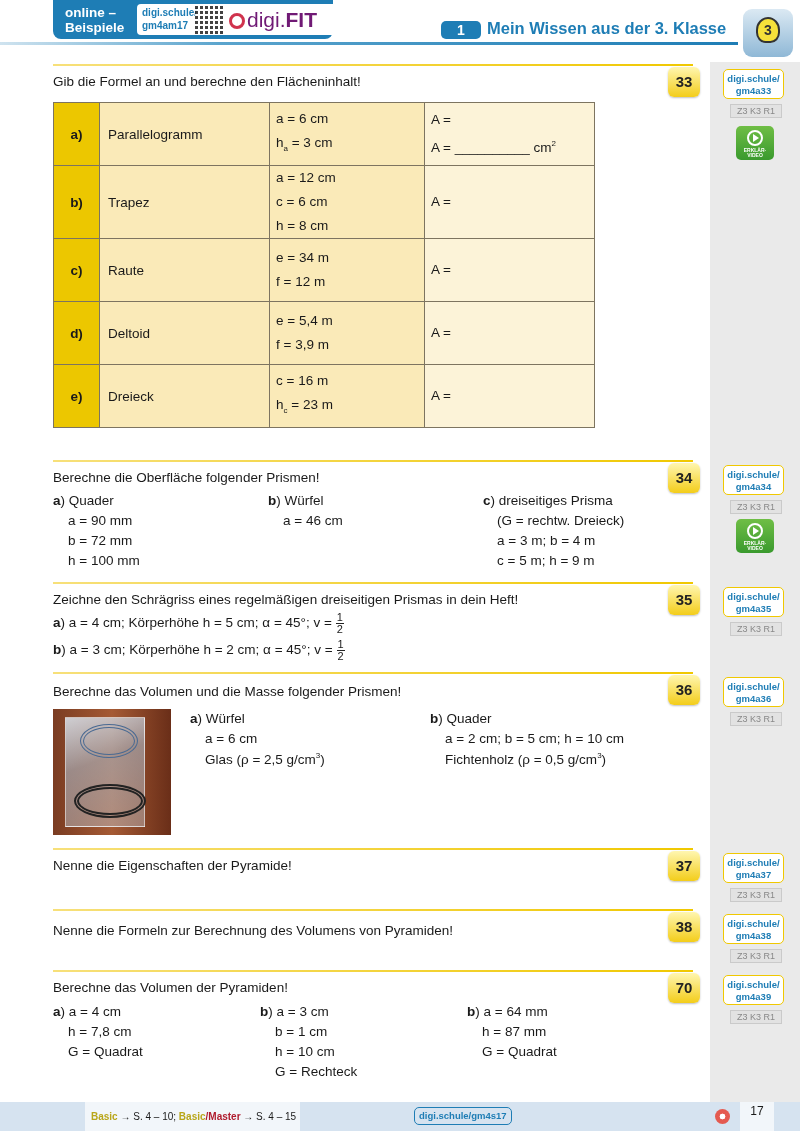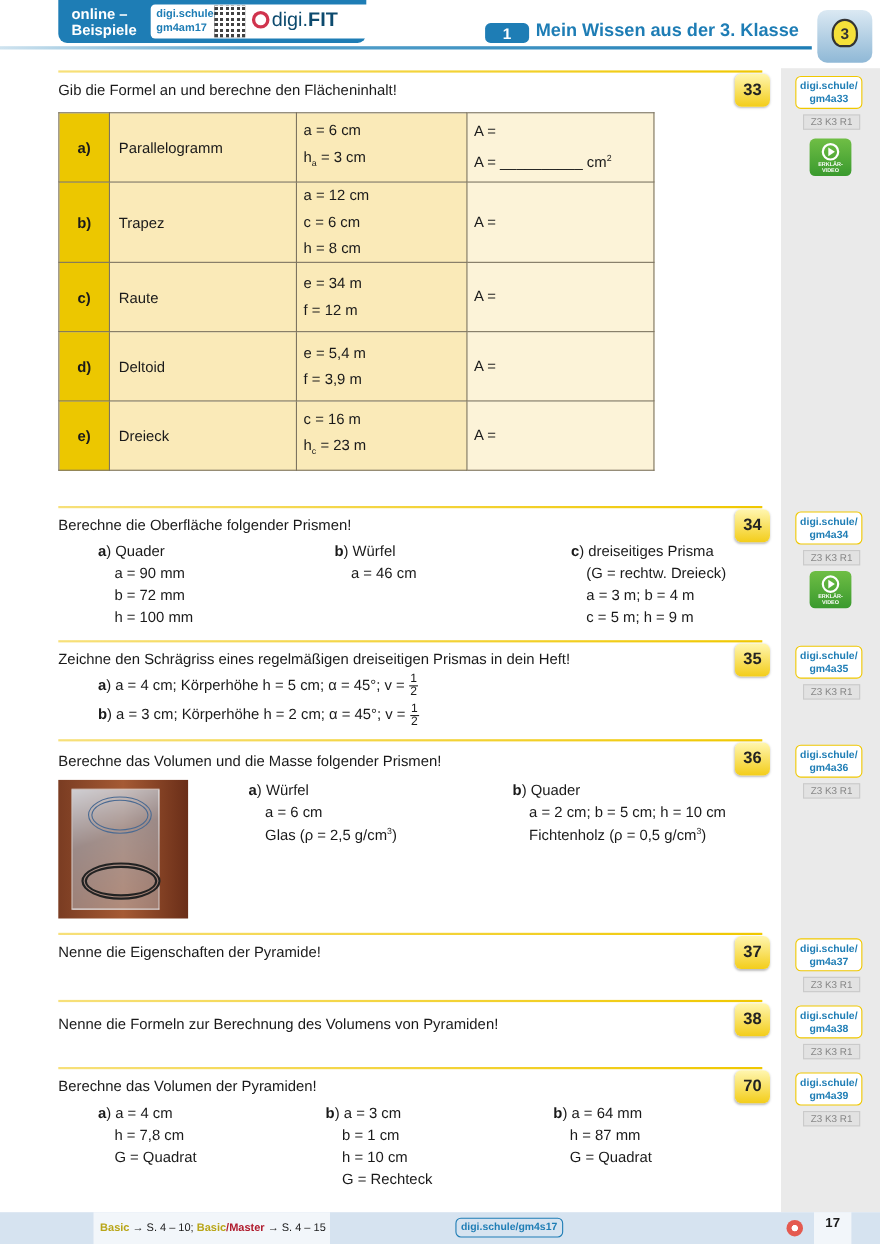--- a/index.html
+++ b/index.html
@@ -7,39 +7,39 @@
   .sidecol { position: absolute; left: 710px; top: 62px; width: 90px; height: 1040px; background: #eaeaea; }
   
   .online-box { position: absolute; left: 53px; top: 0; width: 280px; height: 39px; background: #1e7db5; border-radius: 0 0 8px 8px; padding-left: 10px; }
   .online-label { position: absolute; left: 12px; top: 5px; color: #fff; font-weight: bold; font-size: 13.5px; line-height: 15px; }
   .online-link { position: absolute; left: 84px; top: 4px; width: 228px; height: 31px; background: #fff; border-radius: 4px; }
   .online-link .code { position: absolute; left: 5px; top: 2px; color: #1e7db5; font-size: 10px; line-height: 13px; font-weight: bold; }
   .qr { position: absolute; left: 58px; top: 1px; width: 28px; height: 29px; background:
      repeating-linear-gradient(90deg, #222 0 3px, #fff 3px 5px),
      #222; opacity: .85; }
   .qr::after { content: ""; position: absolute; inset: 0; background: repeating-linear-gradient(0deg, transparent 0 3px, #fff 3px 5px); }
-  .digifit { position: absolute; left: 92px; top: 4px; font-size: 18px; font-weight: bold; color: #0c4a6e; }
+  .digifit { position: absolute; left: 92px; top: 4px; font-size: 21px; font-weight: bold; color: #701a75; }
   .digifit .pre { font-weight: normal; }
   .digifit .icon { display: inline-block; width: 16px; height: 16px; border: 3px solid #d0334d; border-radius: 50%; vertical-align: -2px; margin-right: 2px; }
   .header-line { position: absolute; left: 0; top: 42px; width: 738px; height: 3px; background: linear-gradient(90deg, #cfe3ef, #5aa4cd 30%, #1e7db5); }
   .chapter-num { position: absolute; left: 441px; top: 21px; width: 40px; height: 18px; background: #1e7db5; color: #fff; border-radius: 5px; text-align: center; font-weight: bold; font-size: 14px; line-height: 18px; }
   .chapter-title { position: absolute; left: 487px; top: 19px; color: #1e7db5; font-weight: bold; font-size: 16.5px; }
   .bulb { position: absolute; left: 743px; top: 9px; width: 50px; height: 48px; border-radius: 9px; background: linear-gradient(#dbe9f3, #8fb8d6); }
   .bulb .glyph { position: absolute; left: 13px; top: 8px; width: 24px; height: 26px; background: #f6e13a; border-radius: 50% 50% 40% 40%; border: 2px solid #333; text-align: center; font-weight: bold; font-size: 14px; line-height: 22px; color: #333; }
   
   .ex-line { position: absolute; left: 53px; height: 2px; width: 640px; background: linear-gradient(90deg, #f7e07a, #f0c800); }
   .ex-num { position: absolute; left: 668px; width: 32px; height: 30px; border-radius: 6px; background: linear-gradient(#fff6b0, #f3cd1a); box-shadow: 0 1px 2px rgba(0,0,0,.25); font-weight: bold; font-size: 15px; text-align: center; line-height: 30px; color: #222; }
   .digi-badge { position: absolute; left: 723px; width: 61px; height: 30px; background: #fff; border: 1.5px solid #f0c800; border-radius: 5px; color: #1e7db5; font-size: 9.5px; font-weight: bold; text-align: center; line-height: 12px; padding-top: 3px; }
   .comp-badge { position: absolute; left: 730px; width: 52px; height: 14px; background: #e2e2e2; border: 1px solid #cacaca; color: #888; font-size: 9px; text-align: center; line-height: 12px; }
   .video-btn { position: absolute; left: 736px; width: 38px; height: 34px; border-radius: 5px; background: linear-gradient(#6fbe45, #3a9a2e); }
   .video-btn .play { position: absolute; left: 11px; top: 4px; width: 16px; height: 16px; border: 2px solid #fff; border-radius: 50%; }
   .video-btn .play::after { content: ""; position: absolute; left: 4px; top: 2px; border-left: 6px solid #fff; border-top: 4px solid transparent; border-bottom: 4px solid transparent; }
   .video-btn .lbl { position: absolute; left: 0; right: 0; bottom: 2px; color: #fff; font-size: 5px; text-align: center; font-weight: bold; line-height: 5px; }
   .prompt { position: absolute; left: 53px; font-size: 13.5px; }
-  .t { position: absolute; font-size: 13.5px; white-space: nowrap; margin-left: 36px; }
+  .t { position: absolute; font-size: 13.5px; white-space: nowrap; }
   .lt { font-weight: bold; }
   
   table.areas { position: absolute; left: 53px; top: 102px; border-collapse: collapse; font-size: 13.5px; }
   table.areas td, table.areas th { border: 1px solid #7d7460; }
   table.areas th { background: #ecc700; height: 24px; font-weight: bold; font-size: 13.5px; }
   table.areas th.blank { border: none; background: transparent; }
   table.areas td.letter { background: #ecc700; width: 46px; text-align: center; font-weight: bold; }
   table.areas td.fig { background: #faeab8; width: 170px; padding-left: 8px; }
   table.areas td.given { background: #faeab8; width: 155px; padding-left: 6px; line-height: 24px; }
   table.areas td.ans { background: #fcf3d8; width: 170px; padding-left: 6px; line-height: 24px; }
@@ -53,21 +53,21 @@
   .cube::before { content: ""; position: absolute; left: 14px; top: 6px; width: 50px; height: 26px; border: 4px double #4a6a92; border-radius: 50%; }
   .cube::after { content: ""; position: absolute; left: 8px; bottom: 8px; width: 62px; height: 24px; border: 5px double #222; border-radius: 50%; }
   
   .footer { position: absolute; left: 0; top: 1102px; width: 800px; height: 29px; background: #d6e3f0; }
   .footer-left { position: absolute; left: 53px; top: 0; width: 215px; height: 29px; background: #f2f6fa; font-size: 10px; line-height: 29px; padding-left: 6px; margin-left: 32px; }
   .b-basic { color: #b9a61a; font-weight: bold; }
   .b-master { color: #b01c2e; font-weight: bold; }
   .footer-digi { position: absolute; left: 414px; top: 5px; height: 18px; border: 1.2px solid #1e7db5; border-radius: 5px; color: #1e7db5; font-size: 9.5px; font-weight: bold; padding: 0 4px; line-height: 16px; }
   .footer-title { position: absolute; left: 508px; top: 0; font-size: 11px; line-height: 29px; }
   .logo { position: absolute; left: 715px; top: 7px; width: 15px; height: 15px; border-radius: 50%; background: radial-gradient(#fff 25%, #e45a50 30%); }
-  .pgbox { position: absolute; left: 740px; top: 0; width: 34px; height: 29px; background: #f2f6fa; font-weight: bold; font-size: 12px; line-height: 18px; text-align: center; }
+  .pgbox { position: absolute; left: 740px; top: 0; width: 34px; height: 29px; background: #f2f6fa; font-weight: normal; font-size: 12px; line-height: 18px; text-align: center; }
 </style>
 </head>
 <body>
 
 <div class="sidecol"></div>
 
 <div class="online-box">
   <div class="online-label">
     <div>online –</div>
     <div>Beispiele</div>

